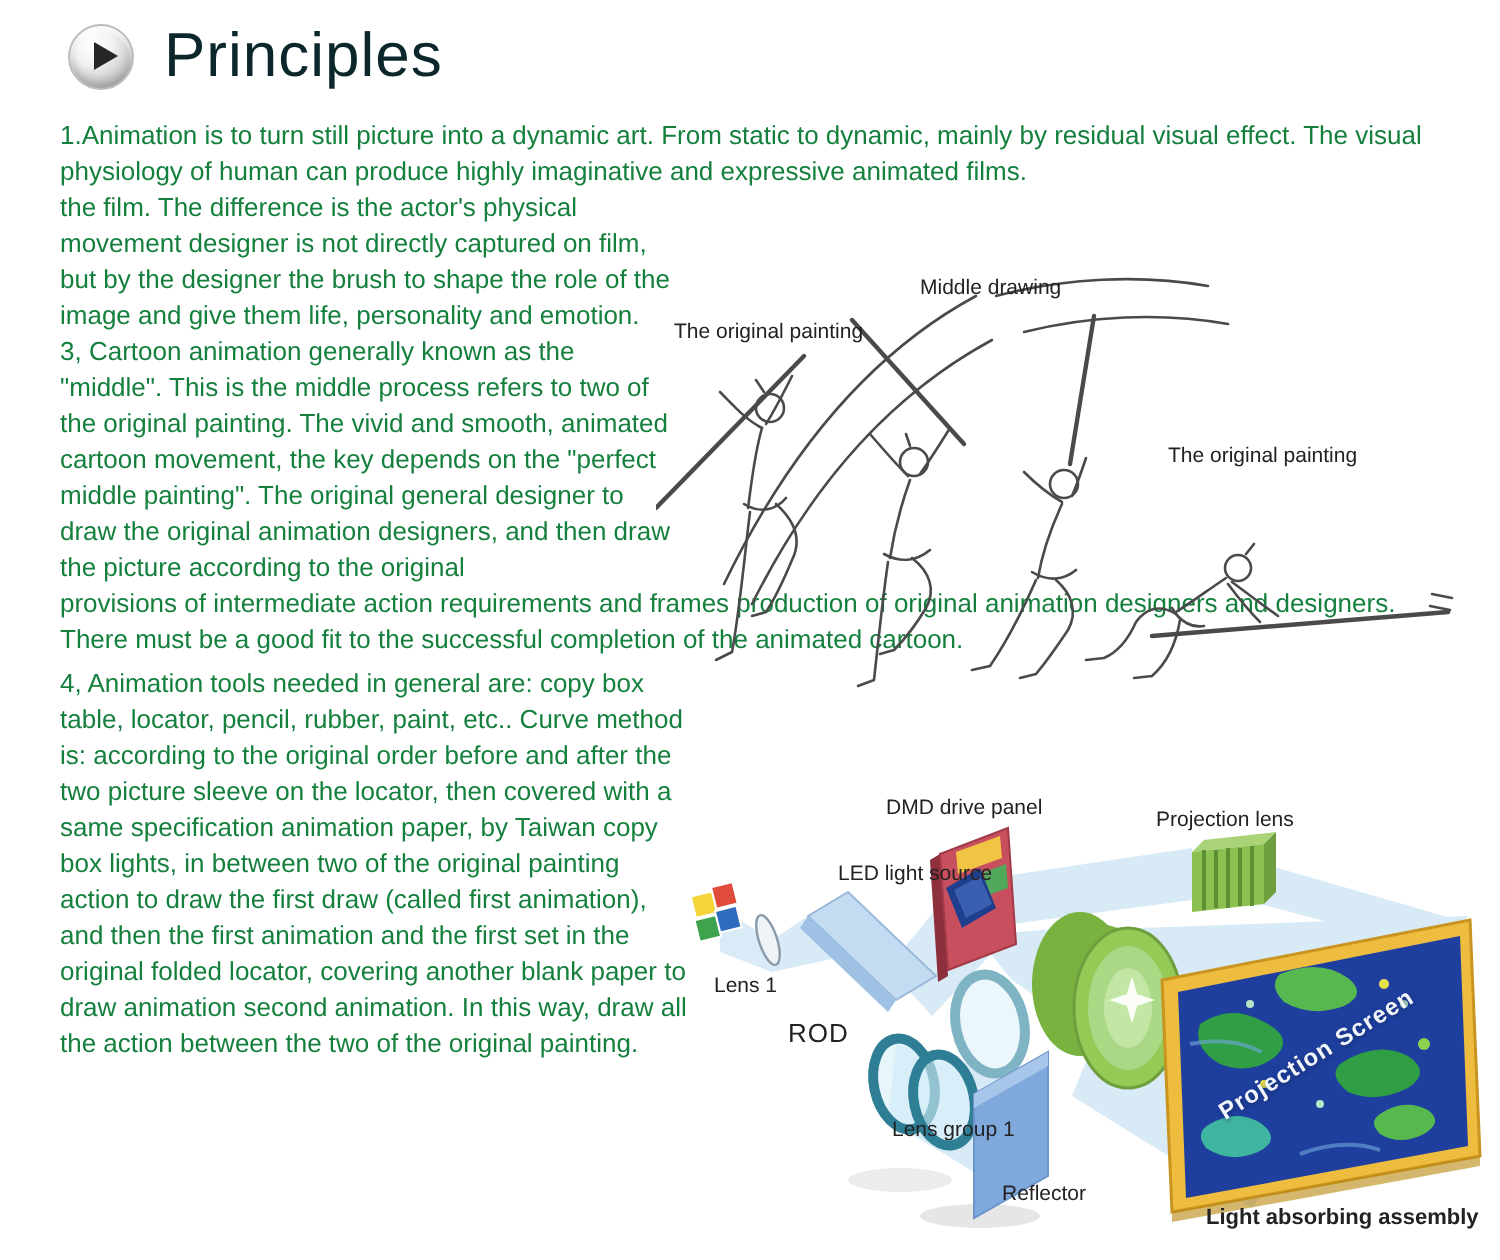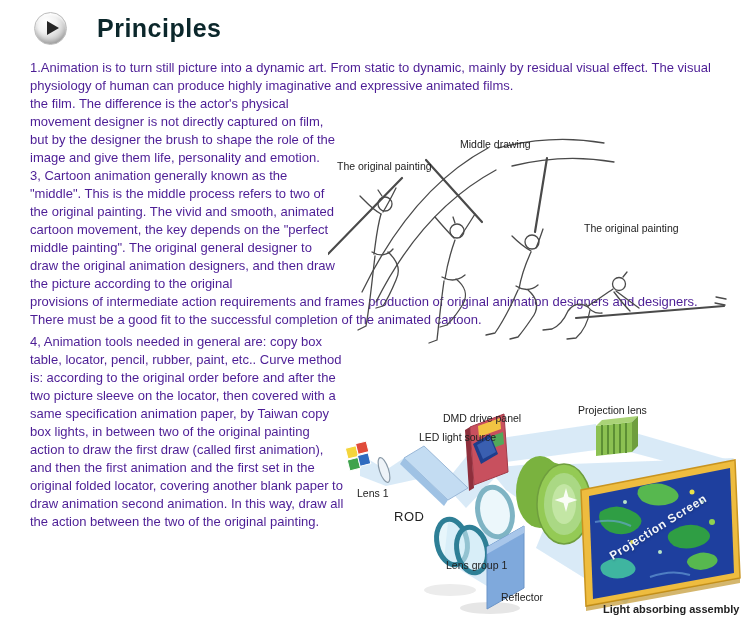--- a/index.html
+++ b/index.html
@@ -6,24 +6,24 @@
   body{width:750px;height:630px;overflow:hidden;font-family:"Liberation Sans","DejaVu Sans",sans-serif;}
   .page{position:relative;width:750px;height:630px;background:#fff;}
 
   
   .header{display:flex;align-items:center;gap:14px;padding:10px 0 0 34px;height:36px;}
   .play-icon{position:relative;width:31px;height:31px;border-radius:50%;
     background:radial-gradient(circle at 35% 28%, #ffffff 0%, #f2f2f2 35%, #c9c9c9 70%, #9f9f9f 100%);
     border:1px solid #bdbdbd;box-shadow:inset 0 -3px 4px rgba(0,0,0,.18), inset 0 2px 2px rgba(255,255,255,.9);}
   .play-icon .tri{position:absolute;left:12px;top:8px;width:0;height:0;
     border-left:12px solid #262626;border-top:7.5px solid transparent;border-bottom:7.5px solid transparent;}
-  .title{margin:16px;font-size:25px;font-weight:bold;color:#0b272b;letter-spacing:.5px;}
+  .title{margin:1px;font-size:31px;font-weight:normal;color:#0b272b;letter-spacing:.5px;}
 
   
-  .text-block{padding:0 28px 0 30px;color:#4c1d95;font-size:13px;line-height:18px;}
+  .text-block{padding:0 28px 0 30px;color:#15803d;font-size:13px;line-height:18px;}
   .text-block p{margin:0;}
   .block-a{margin-top:13px;}
   .block-b{width:310px;padding-right:0;}
   .block-c{}
   .block-d{margin-top:4px;width:314px;padding-right:0;}
 
   
   figure{margin:0;padding:0;}
   .fig1{position:absolute;left:328px;top:134px;width:400px;height:212px;}
   .fig2{position:absolute;left:340px;top:392px;width:405px;height:232px;}
@@ -195,21 +195,21 @@
         <circle cx="285" cy="110" r="2" fill="#b7e4c7"></circle>
           <circle cx="352" cy="100" r="2.5" fill="#e8e04a"></circle>
         <circle cx="320" cy="160" r="2" fill="#b7e4c7"></circle>
           <circle cx="372" cy="130" r="3" fill="#8fd14f"></circle>
         <circle cx="292" cy="150" r="2" fill="#e8e04a"></circle>
           <circle cx="362" cy="110" r="2" fill="#b7e4c7"></circle>
         <path d="M255,130 q20,-4 36,4" stroke="#6fa8dc" stroke-width="2" fill="none" opacity="0.6"></path>
         <path d="M310,185 q22,-8 40,-2" stroke="#6fa8dc" stroke-width="2" fill="none" opacity="0.6"></path>
       </g>
     </svg>
-    <span class="fig-label" style="left:103px;top:6px;margin-top:14px;">DMD drive panel</span>
+    <span class="fig-label" style="left:103px;top:6px;">DMD drive panel</span>
     <span class="fig-label" style="left:238px;top:12px;">Projection lens</span>
     <span class="fig-label" style="left:34px;top:39px;margin-left:45px;">LED light source</span>
     <span class="fig-label" style="left:17px;top:95px;">Lens 1</span>
     <span class="fig-label lbl-rod" style="left:54px;top:117px;text-align:right;">ROD</span>
     <span class="fig-label" style="left:70px;top:167px;margin-left:36px;">Lens group 1</span>
     <span class="fig-label" style="left:161px;top:199px;">Reflector</span>
     <span class="fig-label lbl-absorb" style="left:263px;top:195px;margin-top:16px;">Light absorbing assembly</span>
     <span class="fig-label lbl-screen" style="left:262px;top:128px;">Projection Screen</span>
   </figure>
 

